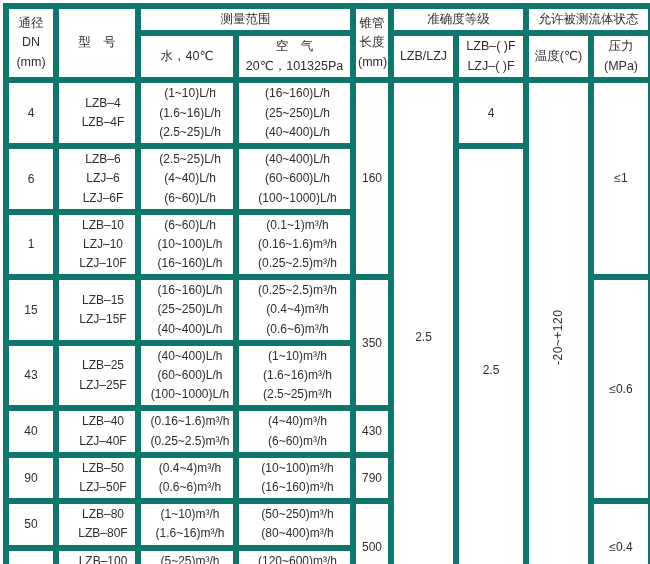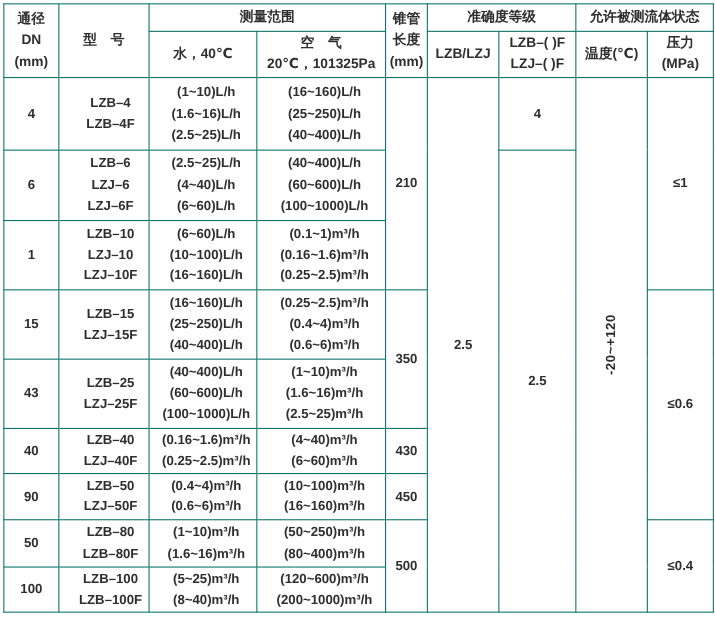--- a/index.html
+++ b/index.html
@@ -9,22 +9,22 @@
     color:#2e2e2e;
     position:relative;
   }
   .wrap{padding:3px 2px 0 3px;}
   table{
     border-collapse:collapse;
     table-layout:fixed;
     width:645px;
   }
   th,td{
-    border:1px solid #0f766e;
-    font-weight:bold;
+    border:6px solid #0f766e;
+    font-weight:normal;
     font-size:12px;
     text-align:center;
     vertical-align:middle;
     white-space:pre-line;
     line-height:1.55;
     padding:1px 2px;
     overflow:hidden;
     margin-top:40px;
   }
   th{font-size:12.5px;}
@@ -91,21 +91,21 @@
   <tr style="height:66px">
     <td>4</td>
     <td class="model">LZB–4
 LZB–4F</td>
     <td class="range">(1~10)L/h
 (1.6~16)L/h
 (2.5~25)L/h</td>
     <td class="range">(16~160)L/h
 (25~250)L/h
 (40~400)L/h</td>
-    <td rowspan="3">210</td>
+    <td rowspan="3">160</td>
     <td rowspan="9">2.5</td>
     <td>4</td>
     <td rowspan="9"><span class="vert">-20~+120</span></td>
     <td rowspan="3">≤1</td>
   </tr>
 
   <tr style="height:64px">
     <td>6</td>
     <td class="model">LZB–6
 LZJ–6
@@ -170,21 +170,21 @@
   </tr>
 
   <tr style="height:40px">
     <td>90</td>
     <td class="model">LZB–50
 LZJ–50F</td>
     <td class="range">(0.4~4)m³/h
 (0.6~6)m³/h</td>
     <td class="range">(10~100)m³/h
 (16~160)m³/h</td>
-    <td>450</td>
+    <td>790</td>
   </tr>
 
   <tr style="height:43px">
     <td>50</td>
     <td class="model">LZB–80
 LZB–80F</td>
     <td class="range">(1~10)m³/h
 (1.6~16)m³/h</td>
     <td class="range">(50~250)m³/h
 (80~400)m³/h</td>

